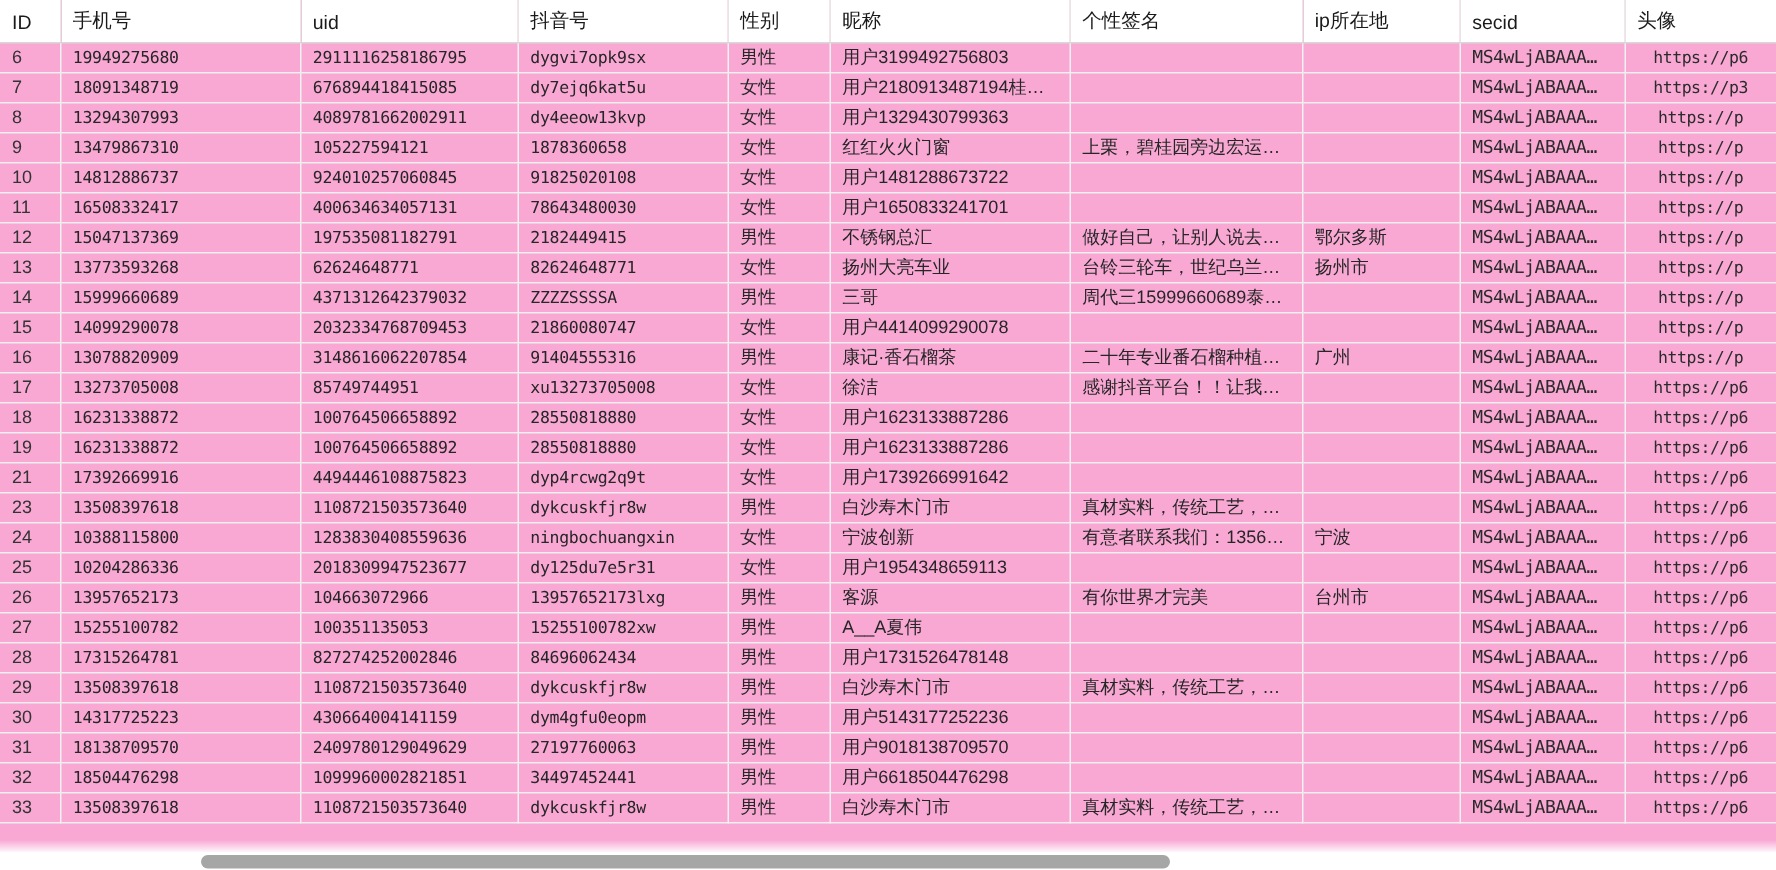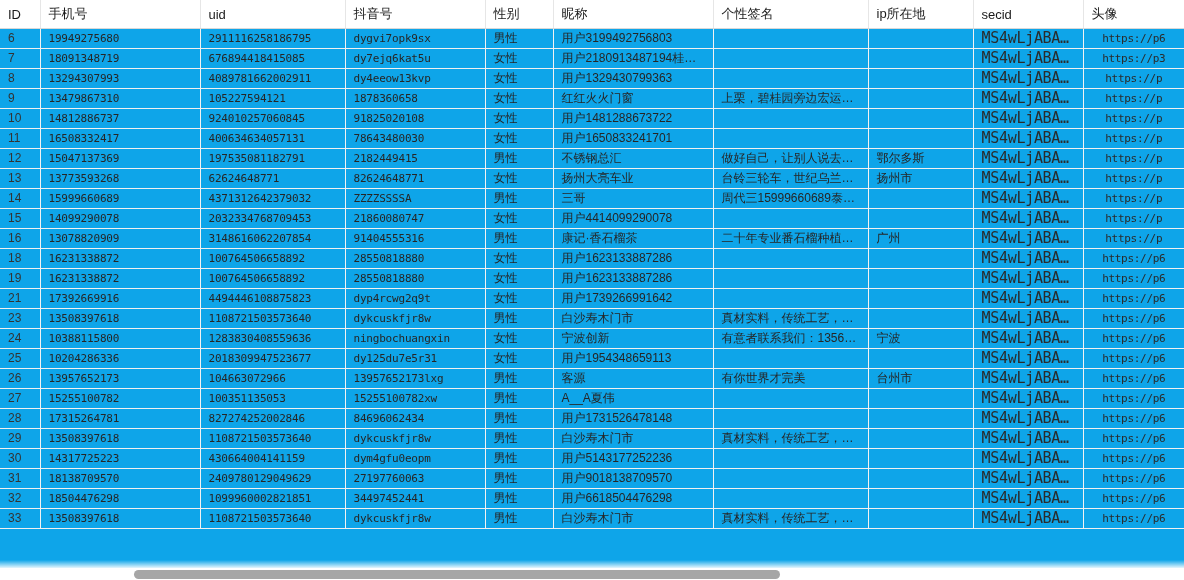--- a/index.html
+++ b/index.html
@@ -13,21 +13,21 @@
     overflow: hidden;
     font-family: "Liberation Sans", sans-serif;
     font-size: 12px;
     color: #222222;
   }
   .table-wrap {
     position: relative;
     width: 1184px;
     height: 580px;
     overflow: hidden;
-    background: #0ea5e9;
+    background: #f9a8d4;
   }
   table.grid {
     border-collapse: collapse;
     table-layout: fixed;
     width: 1184px;
   }
   table.grid col.c-id      { width: 40px; }
   table.grid col.c-phone   { width: 160px; }
   table.grid col.c-uid     { width: 145px; }
   table.grid col.c-douyin  { width: 140px; }
@@ -66,21 +66,21 @@
     text-overflow: ellipsis;
     font-size: 12px;
     color: #262626;
   }
   tbody td:last-child { border-right: none; }
 
   td.cell-id { color: #333; }
   td.cell-mono { font-family: "DejaVu Sans Mono", monospace; font-size: 11px; letter-spacing: -0.2px; }
   td.cell-secid {
     font-family: "DejaVu Sans Mono", monospace;
-    font-size: 15px;
+    font-size: 12px;
     color: #2b2b2b;
     letter-spacing: -0.3px;
   }
   td.cell-avatar {
     font-family: "DejaVu Sans Mono", monospace;
     font-size: 11px;
     color: #2b2b2b;
     letter-spacing: -0.3px;
     text-align: center;
   }
@@ -272,20 +272,32 @@
           <td class="cell-mono">3148616062207854</td>
           <td class="cell-mono">91404555316</td>
           <td class="cell-cn">男性</td>
           <td class="cell-cn">康记·香石榴茶</td>
           <td class="cell-cn">二十年专业番石榴种植…</td>
           <td class="cell-cn">广州</td>
           <td class="cell-secid">MS4wLjABAAA…</td>
           <td class="cell-avatar">https://p</td>
         </tr>
         <tr>
+          <td class="cell-id">17</td>
+          <td class="cell-mono">13273705008</td>
+          <td class="cell-mono">85749744951</td>
+          <td class="cell-mono">xu13273705008</td>
+          <td class="cell-cn">女性</td>
+          <td class="cell-cn">徐洁</td>
+          <td class="cell-cn">感谢抖音平台！！让我…</td>
+          <td class="cell-cn"></td>
+          <td class="cell-secid">MS4wLjABAAA…</td>
+          <td class="cell-avatar">https://p6</td>
+        </tr>
+        <tr>
           <td class="cell-id">18</td>
           <td class="cell-mono">16231338872</td>
           <td class="cell-mono">100764506658892</td>
           <td class="cell-mono">28550818880</td>
           <td class="cell-cn">女性</td>
           <td class="cell-cn">用户1623133887286</td>
           <td class="cell-cn"></td>
           <td class="cell-cn"></td>
           <td class="cell-secid">MS4wLjABAAA…</td>
           <td class="cell-avatar">https://p6</td>

